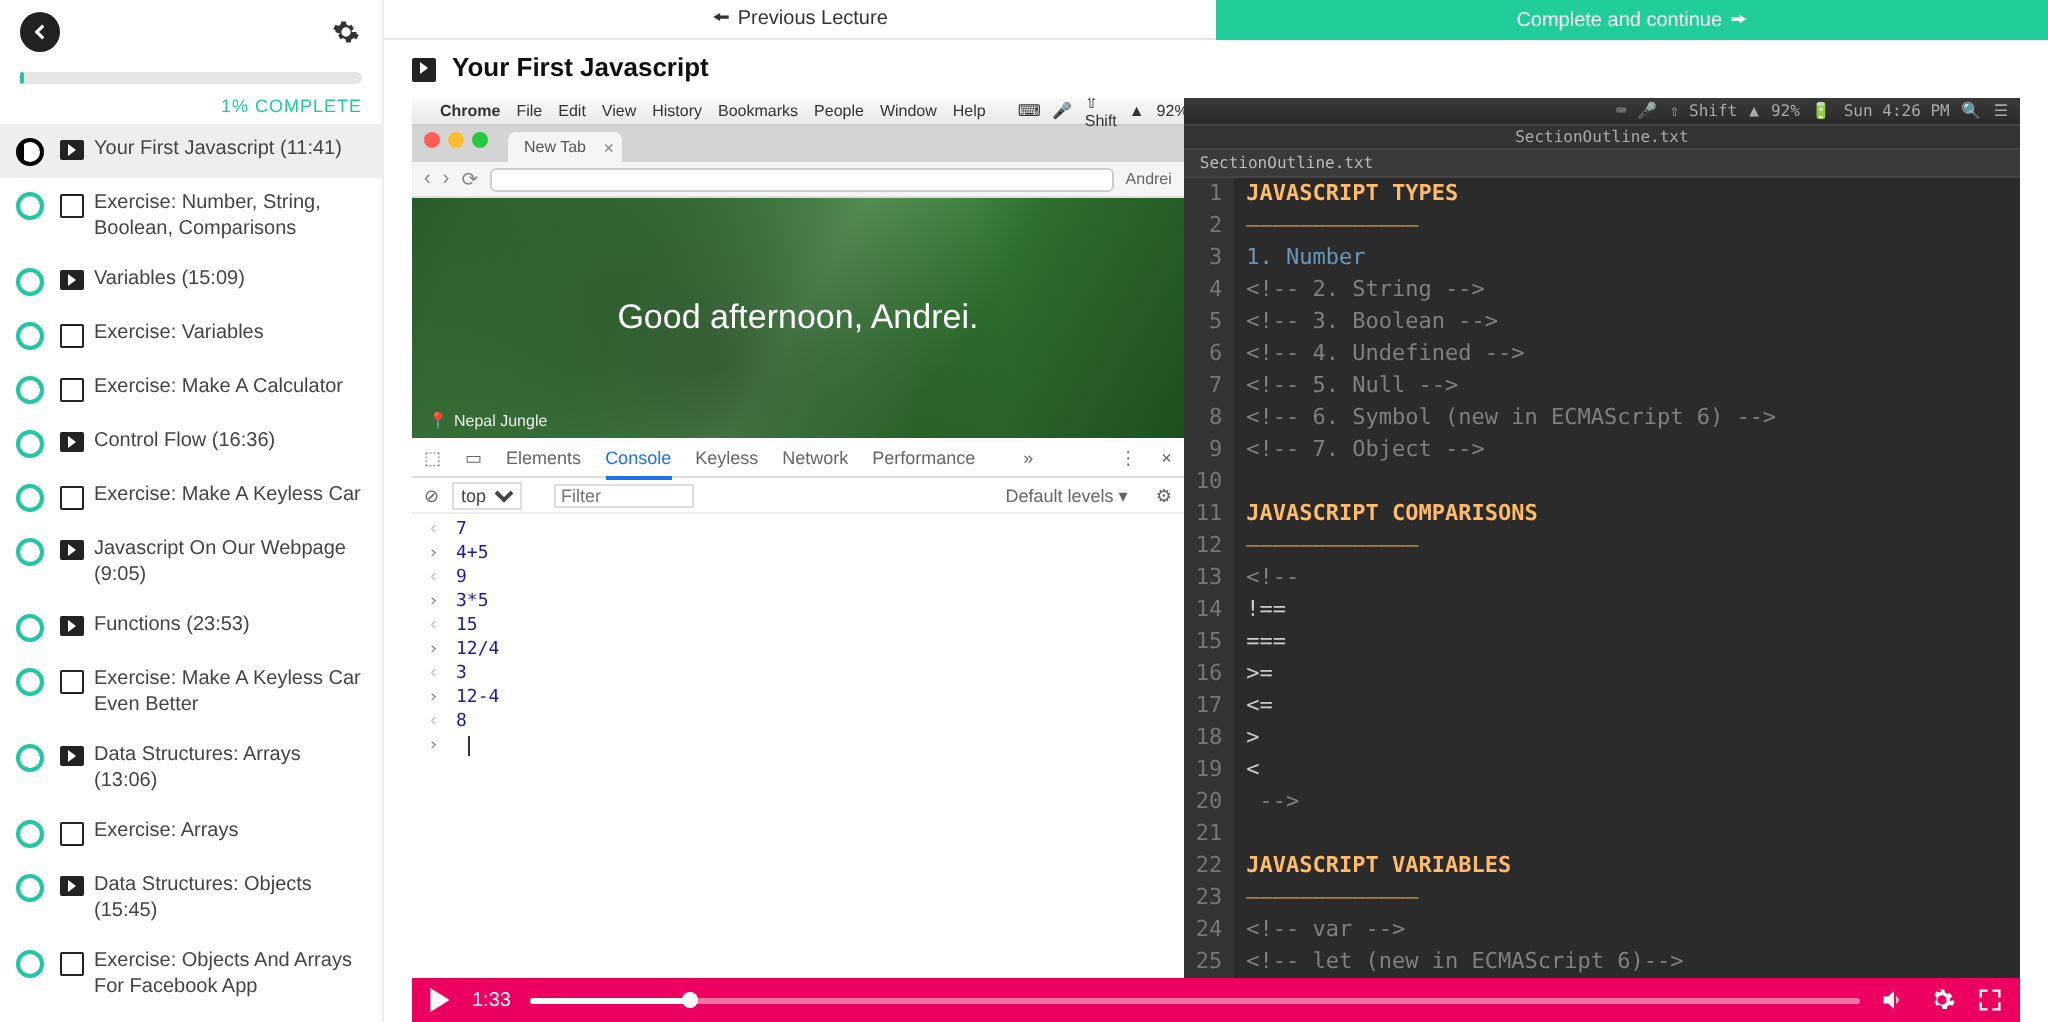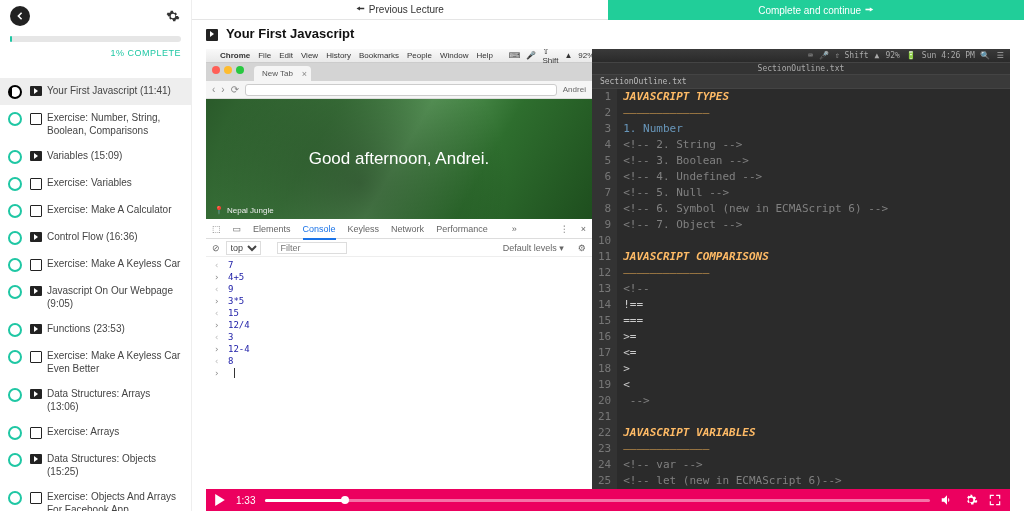--- a/index.html
+++ b/index.html
@@ -5,21 +5,21 @@
 * { box-sizing: border-box; margin: 0; padding: 0; }
 body { font-family: -apple-system, BlinkMacSystemFont, "Segoe UI", Helvetica, Arial, sans-serif; font-size: 12px; color: #333; background: #fff; width: 1024px; height: 511px; overflow: hidden; }
 
 .app { display: flex; width: 1024px; height: 511px; }
 
 
 .sidebar { width: 192px; background: #fff; border-right: 1px solid #eee; display: flex; flex-direction: column; overflow: hidden; }
 .sidebar-header { display: flex; align-items: center; justify-content: space-between; padding: 6px 10px; }
 .back-btn { width: 20px; height: 20px; border-radius: 50%; background: #222; color: #fff; display: flex; align-items: center; justify-content: center; cursor: pointer; font-size: 11px; }
 .gear { width: 16px; height: 16px; display: flex; align-items: center; justify-content: center; }
-.progress-area { padding: 4px 10px 20px; }
+.progress-area { padding: 4px 10px 4px; }
 .progress-track { height: 6px; background: #e6e6e6; border-radius: 3px; position: relative; }
 .progress-fill { height: 6px; background: #1fc7a4; border-radius: 3px; width: 1%; }
 .progress-label { color: #1fc7a4; font-size: 9px; text-align: right; margin-top: 6px; letter-spacing: 0.5px; }
 
 .lectures { flex: 1; overflow-y: auto; }
 .lecture-item { display: flex; align-items: flex-start; padding: 6px 8px; gap: 8px; cursor: pointer; font-size: 10px; color: #444; }
 .lecture-item.active { background: #eee; justify-content: flex-end; }
 .status-circle { width: 14px; height: 14px; border: 2px solid #1fc7a4; border-radius: 50%; flex: 0 0 14px; margin-top: 1px; }
 .status-circle.half { background: #000; border-color: #000; position: relative; overflow: hidden; }
 .status-circle.half::after { content:""; position: absolute; right: -1px; top: -1px; width: 9px; height: 16px; background: #fff; }
@@ -85,21 +85,21 @@
 .cline .cursor { border-left: 1px solid #333; height: 10px; display:inline-block;}
 
 
 .editor-pane { width: 52%; background: #2b2b2b; color: #ccc; font-family: Menlo, Consolas, monospace; font-size: 11px; position: relative; overflow: hidden; }
 .mac-menubar-dark { height: 14px; background: linear-gradient(#3a3a3a,#2a2a2a); display: flex; align-items: center; justify-content: space-between; padding: 0 6px; font-size: 8px; color: #aaa; border-bottom: 1px solid #444; }
 .editor-title { height: 12px; background: #333; font-size: 8px; color: #aaa; text-align: center; line-height: 12px; border-bottom: 1px solid #444;}
 .editor-tabs { height: 14px; background: #3a3a3a; display: flex; align-items: center; padding: 0 8px; font-size: 8px; color: #bbb; border-bottom: 1px solid #444;}
 .editor-body { display: flex; height: calc(100% - 40px); overflow: hidden; }
 .gutter { background: #333; color: #777; text-align: right; padding: 0 6px; font-size: 11px; line-height: 16px; }
 .code { padding: 0 6px; line-height: 16px; white-space: pre; }
-.code .hdr { color: #ffbb66; font-weight: bold; font-style: italic; }
+.code .hdr { color: #ffbb66; font-weight: bold; }
 .code .hr { color: #b88a4a; }
 .code .cmt { color: #808080; }
 .code .blue { color: #6897bb; }
 
 
 .player-bar { position: absolute; bottom: 0; left: 14px; right: 14px; height: 22px; background: #ec005f; display: flex; align-items: center; padding: 0 8px; gap: 10px; color: #fff; font-size: 10px; }
 .play-btn { cursor: pointer; display:flex; align-items:center;}
 .time { font-size: 10px; }
 .seek { flex: 1; height: 3px; background: rgba(255,255,255,0.45); position: relative; border-radius: 2px;}
 .seek-fill { position: absolute; left: 0; top: 0; bottom: 0; width: 12%; background: #fff; border-radius: 2px;}
@@ -216,21 +216,21 @@
           <span class="status-circle"></span>
           <span class="lecture-body">
             <span class="type-icon doc" style="position: relative;"></span>
             <span class="lecture-title">Exercise: Arrays</span>
           </span>
         </div>
         <div class="lecture-item">
           <span class="status-circle"></span>
           <span class="lecture-body">
             <span class="type-icon play" style="position: relative;"></span>
-            <span class="lecture-title">Data Structures: Objects (15:25)</span>
+            <span class="lecture-title">Data Structures: Objects (15:45)</span>
           </span>
         </div>
         <div class="lecture-item">
           <span class="status-circle"></span>
           <span class="lecture-body">
             <span class="type-icon doc" style="position: relative;"></span>
             <span class="lecture-title">Exercise: Objects And Arrays For Facebook App</span>
           </span>
         </div>
       </div>

